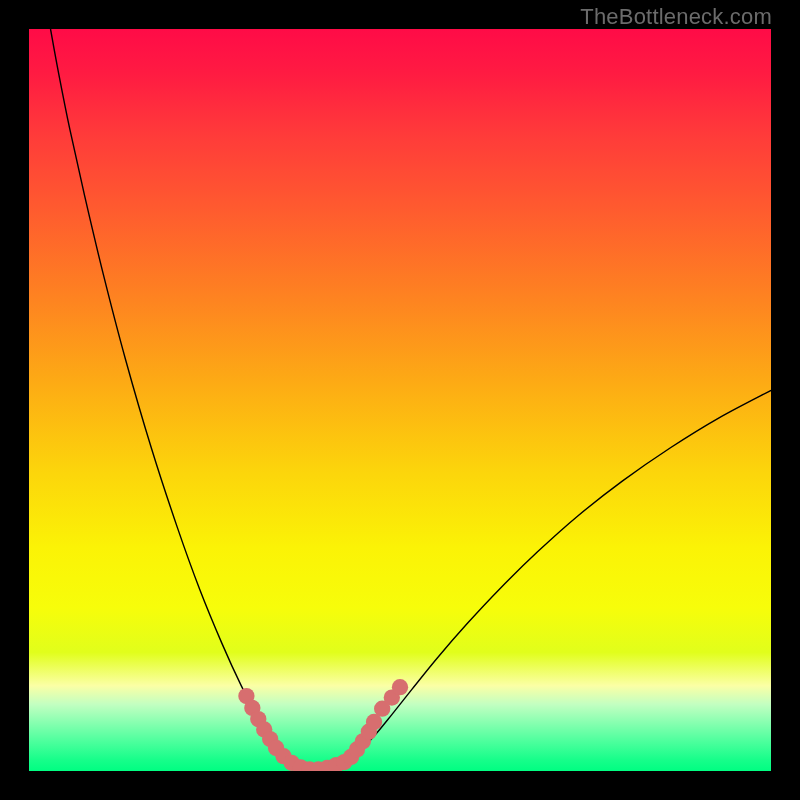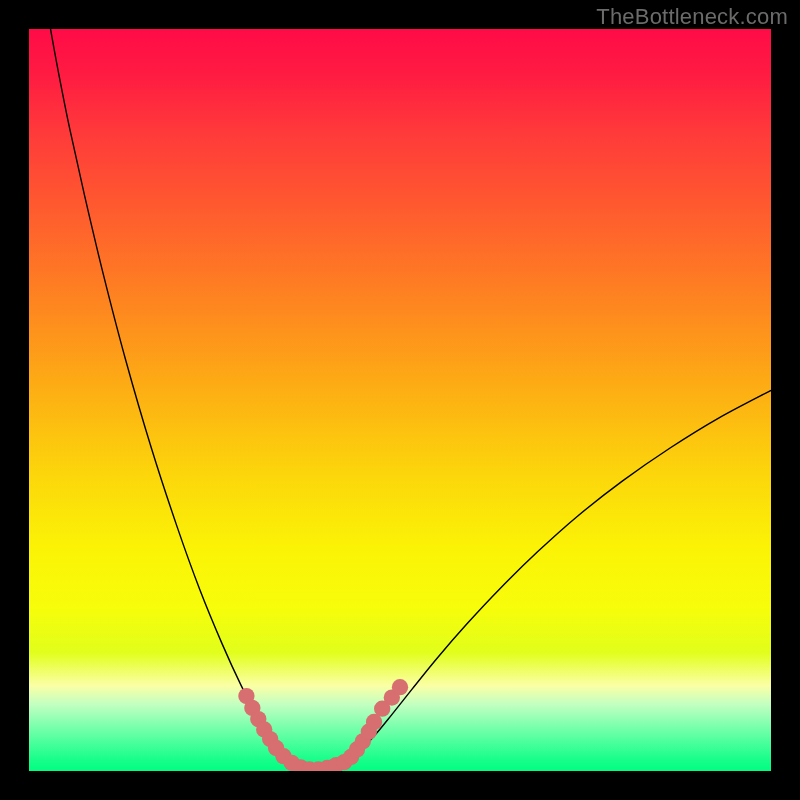--- a/index.html
+++ b/index.html
@@ -13,21 +13,21 @@
   }
   .outer {
     position: relative;
     width: 800px;
     height: 800px;
     background: #000;
   }
   .watermark {
     position: absolute;
     top: 4px;
-    right: 12px;
+    right: 28px;
     color: #6b6b6b;
     font-size: 22px;
     font-weight: 500;
     letter-spacing: 0.2px;
     z-index: 20;
   }
   .plot {
     position: absolute;
     left: 29px;
     top: 29px;

